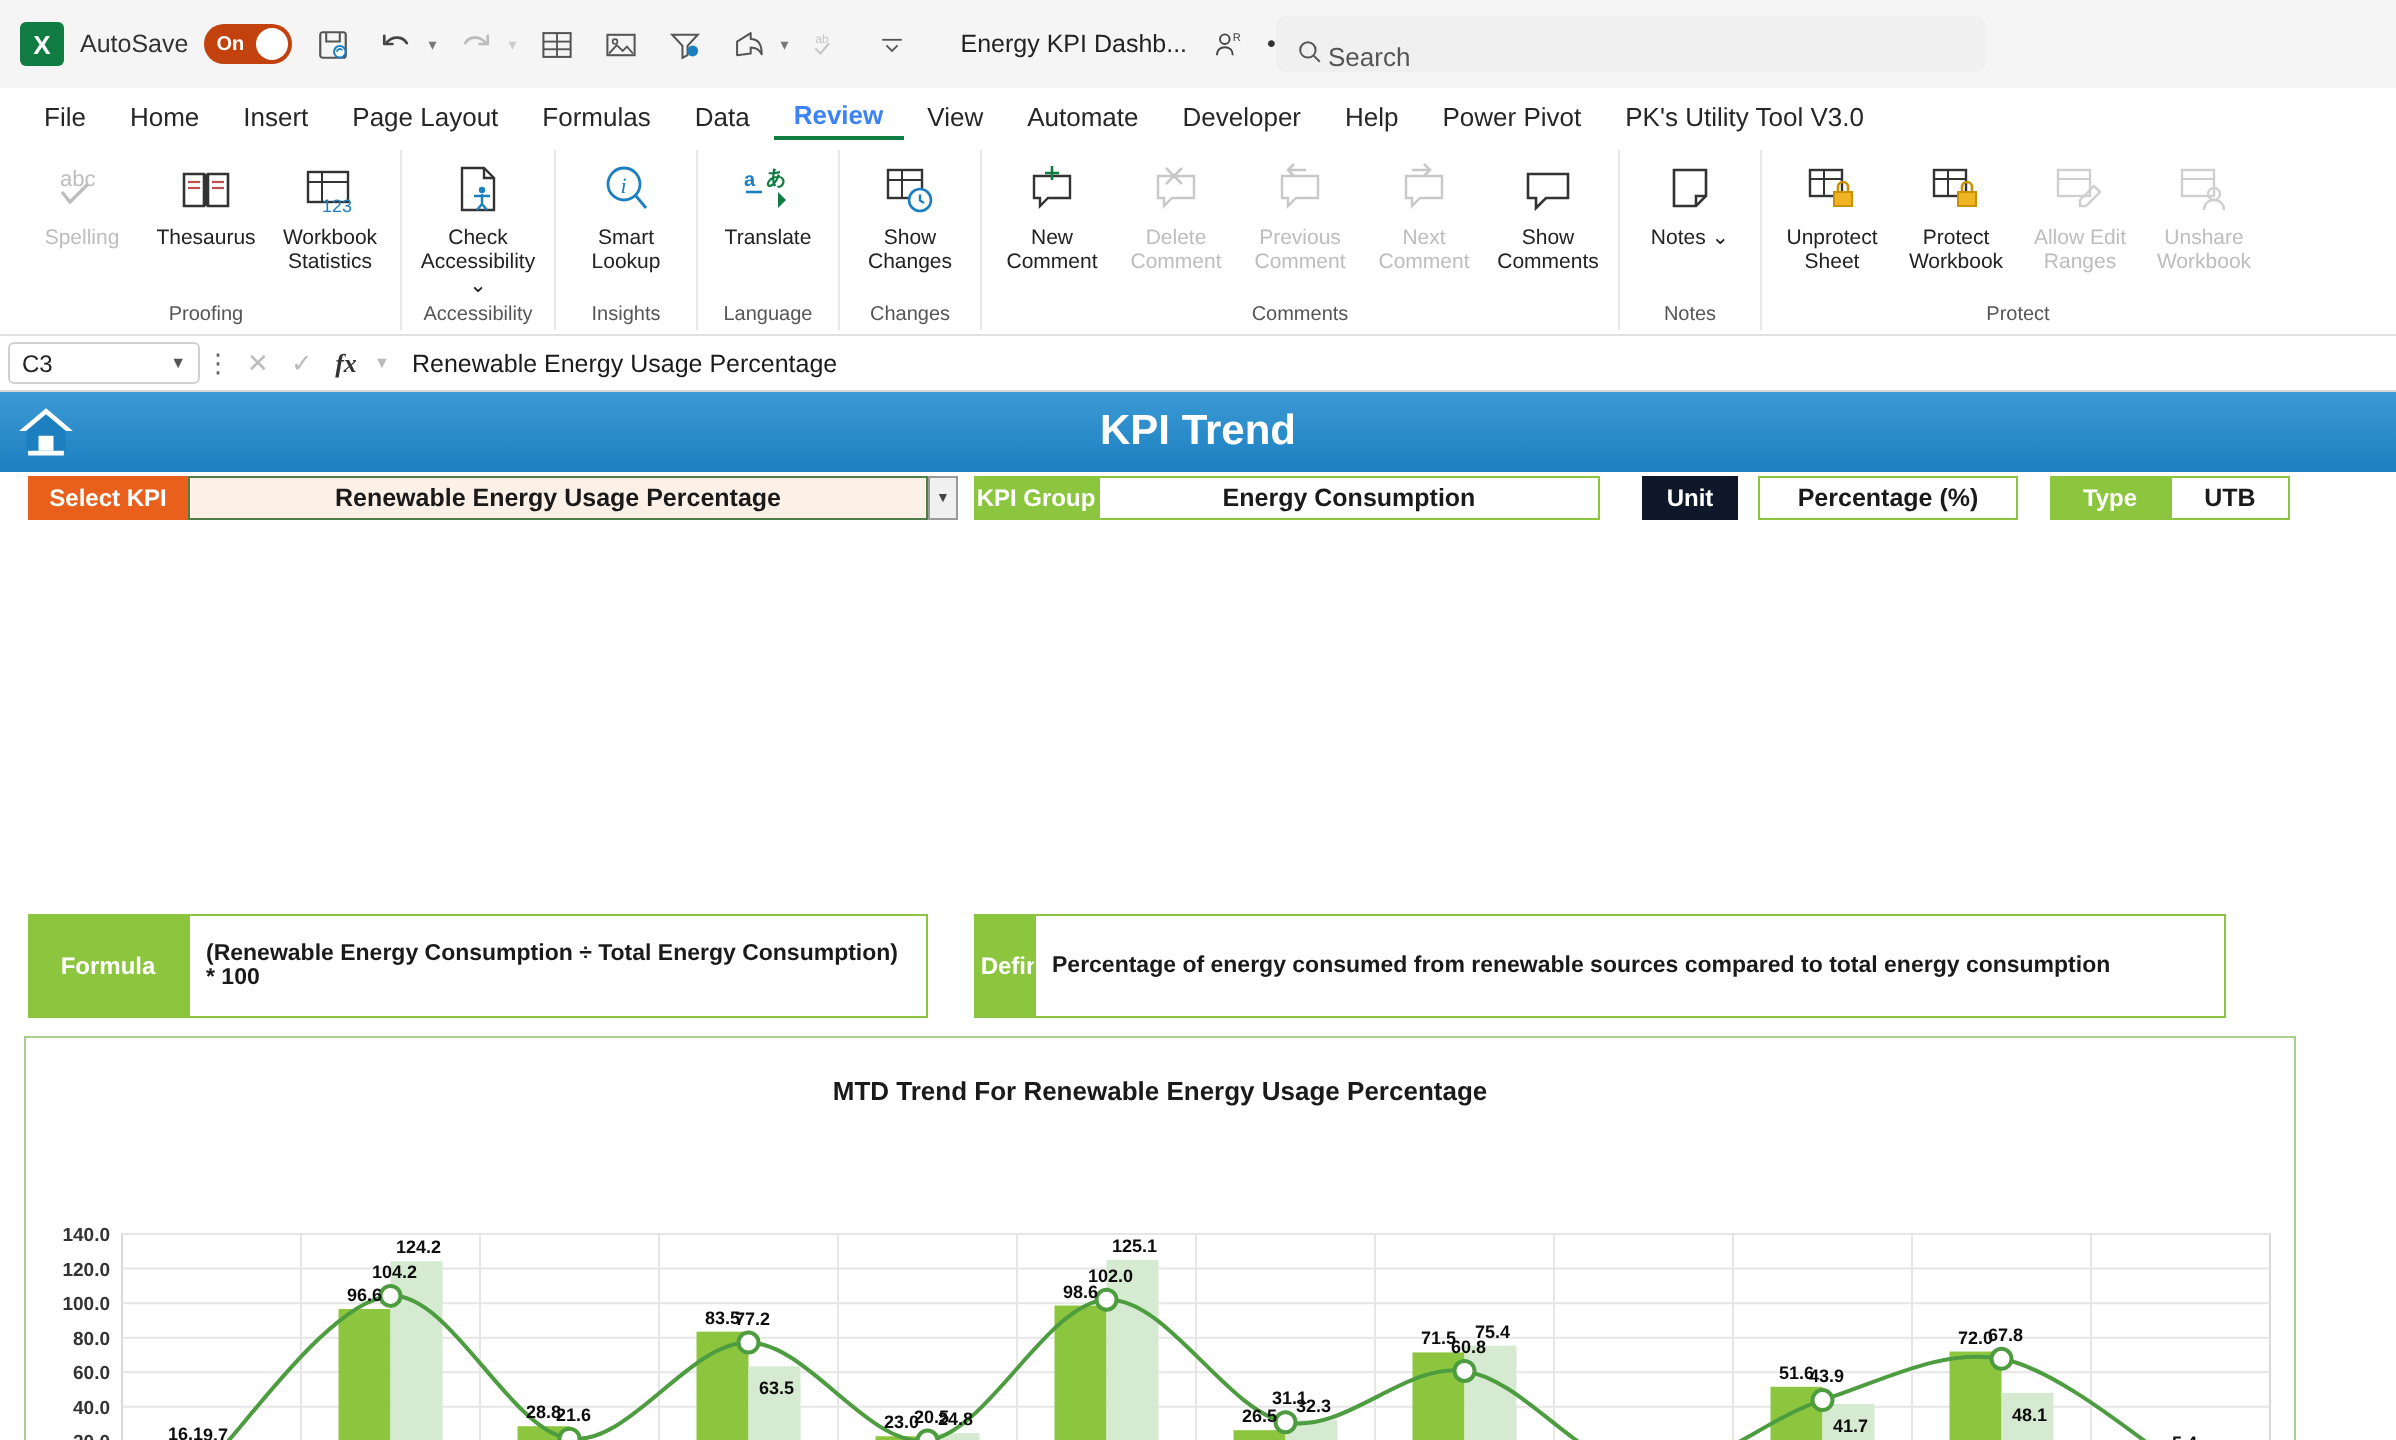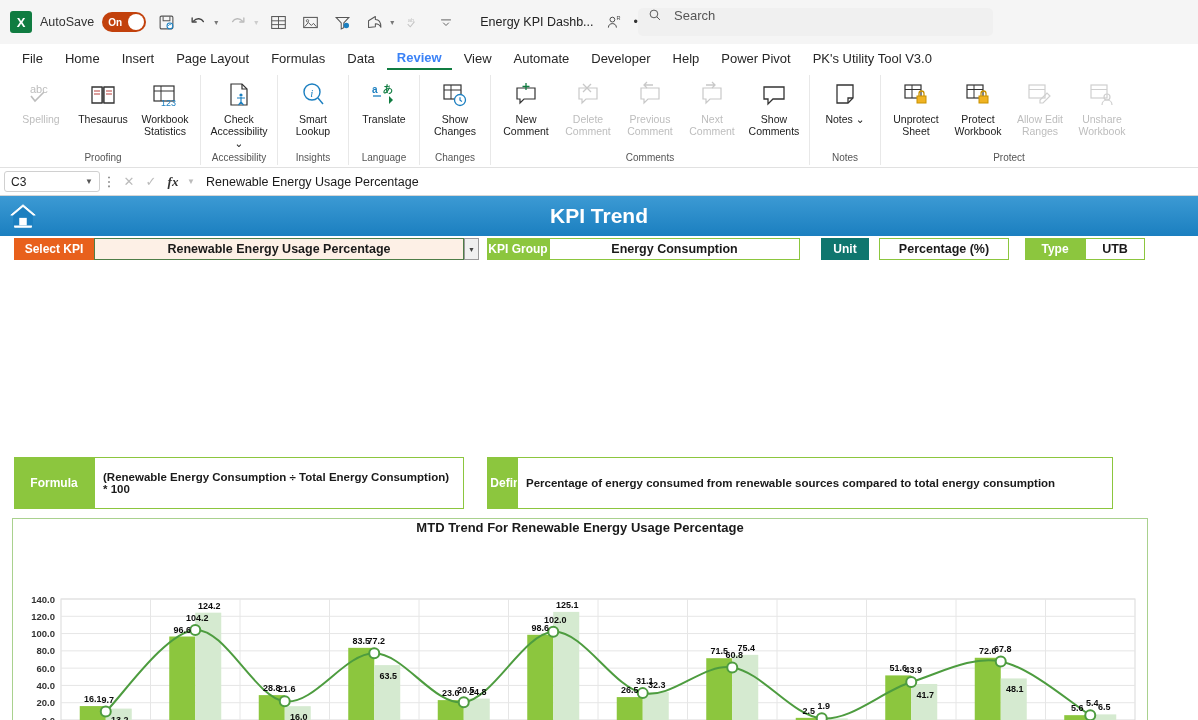--- a/index.html
+++ b/index.html
@@ -37,21 +37,21 @@
     width: 24px; height: 24px; display: flex; align-items: center;
     justify-content: center; color: #444; font-size: 15px;
   }
   .tb-icon.dim { color: #bbb; }
   .tb-caret { font-size: 8px; color: #777; margin-left: -4px; }
   .doc-title { font-size: 12.5px; color: #222; margin-left: 14px; }
   .saved-text { font-size: 12.5px; color: #333; }
   .search-box {
     position: absolute; left: 638px; top: 8px; width: 355px; height: 28px;
     background: #f0f0f0; border-radius: 5px; display: flex;
-    align-items: flex-start; padding: 0 10px; gap: 12px;
+    align-items: flex-end; padding: 0 10px; gap: 2px;
   }
   .search-box .sicon { color: #555; font-size: 13px; }
   .search-box .stext { color: #555; font-size: 13px; }
 
   
   .tabs {
     height: 28px; display: flex; align-items: center;
     padding: 0 12px; gap: 2px; background: #fff;
   }
   .tab {
@@ -527,37 +527,37 @@
   </div>
 
   <div class="krow1">
     <div class="lbl-chip" style="position:absolute;left:14px;top:2px;width:80px;background:#e8601c;">Select KPI</div>
     <div class="val-chip" style="position:absolute;left:94px;top:2px;width:370px;background:#fdf0e6;border:1.5px solid #4e7d47;">Renewable Energy Usage Percentage</div>
     <div class="dd-arrow" style="position:absolute;left:464px;top:2px;">▼</div>
 
     <div class="lbl-chip" style="position:absolute;left:487px;top:2px;width:62px;background:#8cc63e;">KPI Group</div>
     <div class="val-chip" style="position:absolute;left:549px;top:2px;width:251px;border:1px solid #8cc63e;">Energy Consumption</div>
 
-    <div class="lbl-chip" style="position:absolute;left:821px;top:2px;width:48px;background:#0f766e;">Unit</div>
+    <div class="lbl-chip" style="position:absolute;left:821px;top:2px;width:48px;background:#0f172a;">Unit</div>
     <div class="val-chip" style="position:absolute;left:879px;top:2px;width:130px;border:1px solid #8cc63e;">Percentage (%)</div>
 
     <div class="lbl-chip" style="position:absolute;left:1025px;top:2px;width:60px;background:#8cc63e;">Type</div>
     <div class="val-chip" style="position:absolute;left:1085px;top:2px;width:60px;border:1px solid #8cc63e;">UTB</div>
   </div>
 
   <div>
     <div class="box-label" style="position:absolute;left:14px;top:261px;width:80px;height:52px;">Formula</div>
     <div class="box-value" style="position:absolute;left:94px;top:261px;width:370px;height:52px;border:1px solid #8cc63e;">(Renewable Energy Consumption ÷ Total Energy Consumption) * 100</div>
 
     <div class="box-label" style="position:absolute;left:487px;top:261px;width:62px;height:52px;">Definition</div>
     <div class="box-value" style="position:absolute;left:517px;top:261px;width:596px;height:52px;border:1px solid #8cc63e;">Percentage of energy consumed from renewable sources compared to total energy consumption</div>
   </div>
 
   <div class="panel" style="left:12px;top:322px;width:1136px;height:277px;">
-    <div class="panel-title" style="margin-top:1px;">MTD Trend For Renewable Energy Usage Percentage</div>
+    <div class="panel-title" style="margin-top:19px;">MTD Trend For Renewable Energy Usage Percentage</div>
     <svg id="mtd-svg" width="1134" height="246" viewBox="0 0 1134 246">
         <rect x="48" y="64" width="1074" height="121" fill="#fff" stroke="#d9d9d9" stroke-width="1"></rect>
         <text x="42" y="188.5" text-anchor="end" class="axis-lbl" font-weight="bold">0.0</text>
         <line x1="48" y1="167.71428571428572" x2="1122" y2="167.71428571428572" stroke="#e6e6e6" stroke-width="1"></line>
         <text x="42" y="171.21428571428572" text-anchor="end" class="axis-lbl" font-weight="bold">20.0</text>
         <line x1="48" y1="150.42857142857144" x2="1122" y2="150.42857142857144" stroke="#e6e6e6" stroke-width="1"></line>
         <text x="42" y="153.92857142857144" text-anchor="end" class="axis-lbl" font-weight="bold">40.0</text>
         <line x1="48" y1="133.14285714285714" x2="1122" y2="133.14285714285714" stroke="#e6e6e6" stroke-width="1"></line>
         <text x="42" y="136.64285714285714" text-anchor="end" class="axis-lbl" font-weight="bold">60.0</text>
         <line x1="48" y1="115.85714285714286" x2="1122" y2="115.85714285714286" stroke="#e6e6e6" stroke-width="1"></line>

